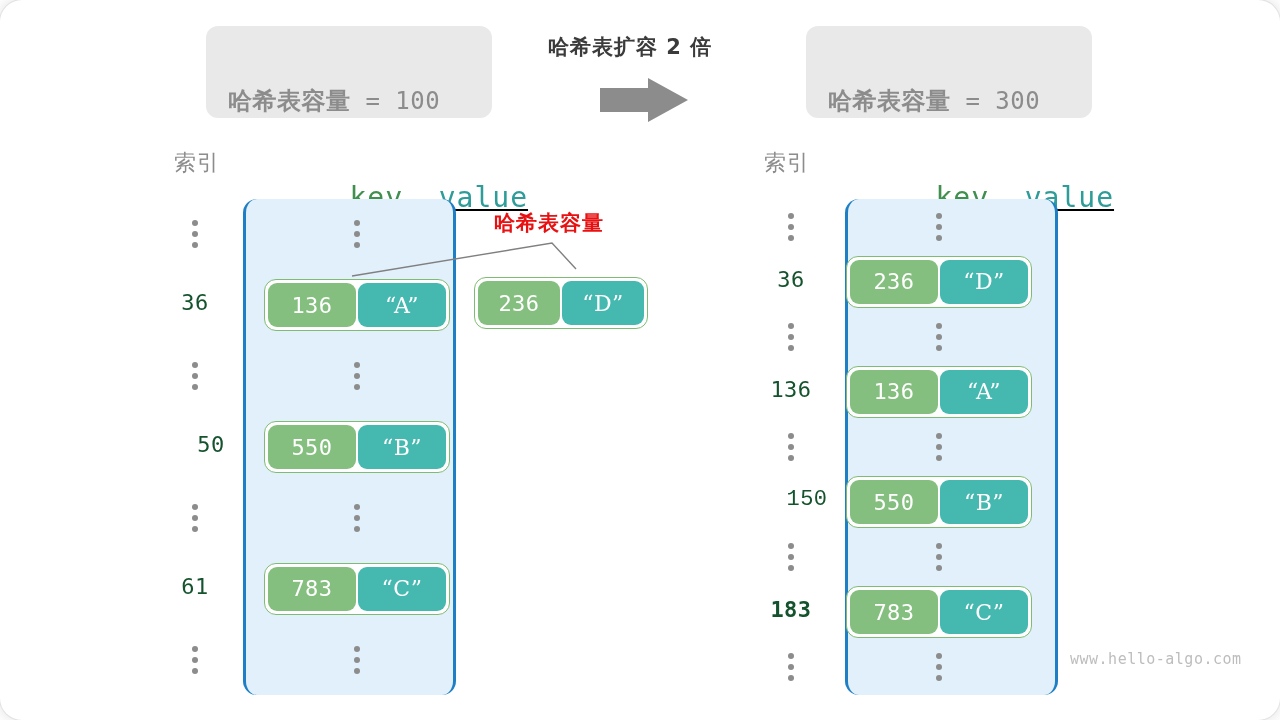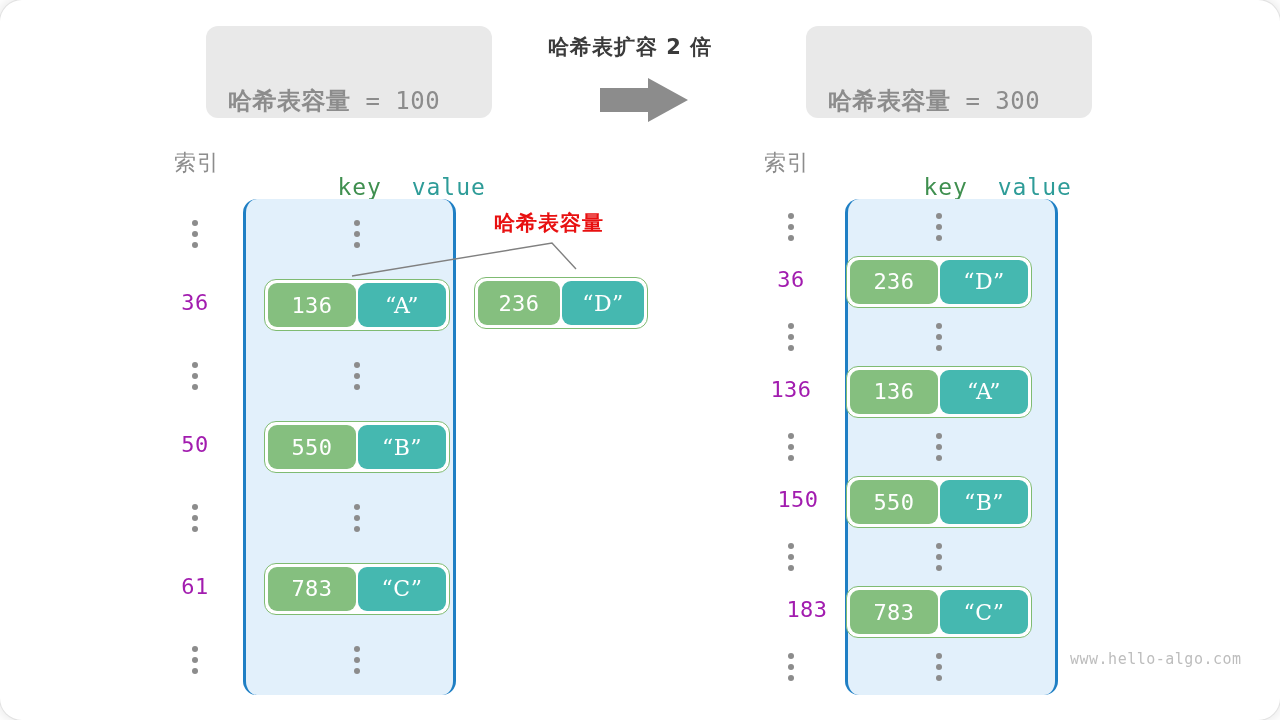--- a/index.html
+++ b/index.html
@@ -35,38 +35,38 @@
     letter-spacing:1px;
   }
   .arrow-wrap{width:96px;height:48px;}
 
   
   .hdr-index{
     font-size:22px;color:#8c8c8c;white-space:pre;letter-spacing:1px;
   }
   .hdr-kv{
     font-family:"DejaVu Sans Mono","Liberation Mono",monospace;
-    font-size:23px;white-space:pre;letter-spacing:1px;
+    font-size:28px;white-space:pre;letter-spacing:1px;text-decoration:underline;
   }
   .hdr-kv .k{color:#3f8f4f;}
   .hdr-kv .v{color:#2e9c98;}
 
   
   .bucket{
     background:#e2f0fb;
     border-left:3px solid #1f7fc4;
     border-right:3px solid #1f7fc4;
     border-radius:14px;
     box-sizing:border-box;
   }
 
   
   .idx{
     font-family:"DejaVu Sans Mono","Liberation Mono",monospace;
-    font-size:22px;color:#a21caf;text-align:center;
+    font-size:22px;color:#14532d;text-align:center;
     letter-spacing:0.5px;
   }
 
   
   .vdots{display:flex;flex-direction:column;align-items:center;justify-content:center;gap:5px;}
   .vdots i{display:block;width:6px;height:6px;border-radius:50%;background:#8c8c8c;}
 
   
   .pair{
     display:flex;align-items:stretch;
@@ -150,21 +150,21 @@
           <i></i>
           <i></i>
           <i></i>
         </span>
       </div>
       <div class="abs vdots" style="left: 104px; width: 186px; top: 162.143px; height: 30px;">
         <i></i>
         <i></i>
         <i></i>
       </div>
-      <div class="abs idx" style="left: 0px; width: 70px; top: 233px;">50</div>
+      <div class="abs idx" style="left: 16px; width: 70px; top: 233px;">50</div>
       <div class="abs pair" style="left: 104px; width: 186px; top: 222px; height: 52px;">
         <div class="cell keycell" style="width: 50%;">550</div>
         <div class="cell valcell" style="width: 50%;">“B”</div>
       </div>
       <div class="abs idx" style="left: 0px; width: 70px; top: 303.857px; height: 30px;">
         <span class="vdots" style="height:30px">
           <i></i>
           <i></i>
           <i></i>
         </span>
@@ -234,38 +234,38 @@
           <i></i>
           <i></i>
           <i></i>
         </span>
       </div>
       <div class="abs vdots" style="left: 90px; width: 186px; top: 233px; height: 30px;">
         <i></i>
         <i></i>
         <i></i>
       </div>
-      <div class="abs idx" style="left: 7px; width: 70px; top: 288.111px;">150</div>
+      <div class="abs idx" style="left: 16px; width: 70px; top: 288.111px; font-family: Liberation Mono, monospace;">150</div>
       <div class="abs pair" style="left: 90px; width: 186px; top: 277.111px; height: 52px;">
         <div class="cell keycell" style="width: 50%;">550</div>
         <div class="cell valcell" style="width: 50%;">“B”</div>
       </div>
       <div class="abs idx" style="left: 0px; width: 70px; top: 343.222px; height: 30px;">
         <span class="vdots" style="height:30px">
           <i></i>
           <i></i>
           <i></i>
         </span>
       </div>
       <div class="abs vdots" style="left: 90px; width: 186px; top: 343.222px; height: 30px;">
         <i></i>
         <i></i>
         <i></i>
       </div>
-      <div class="abs idx" style="left: 16px; width: 70px; top: 398.333px;">183</div>
+      <div class="abs idx" style="left: 0px; width: 70px; top: 398.333px; font-weight: bold;">183</div>
       <div class="abs pair" style="left: 90px; width: 186px; top: 387.333px; height: 52px;">
         <div class="cell keycell" style="width: 50%;">783</div>
         <div class="cell valcell" style="width: 50%;">“C”</div>
       </div>
       <div class="abs idx" style="left: 0px; width: 70px; top: 453.444px; height: 30px;">
         <span class="vdots" style="height:30px">
           <i></i>
           <i></i>
           <i></i>
         </span>

